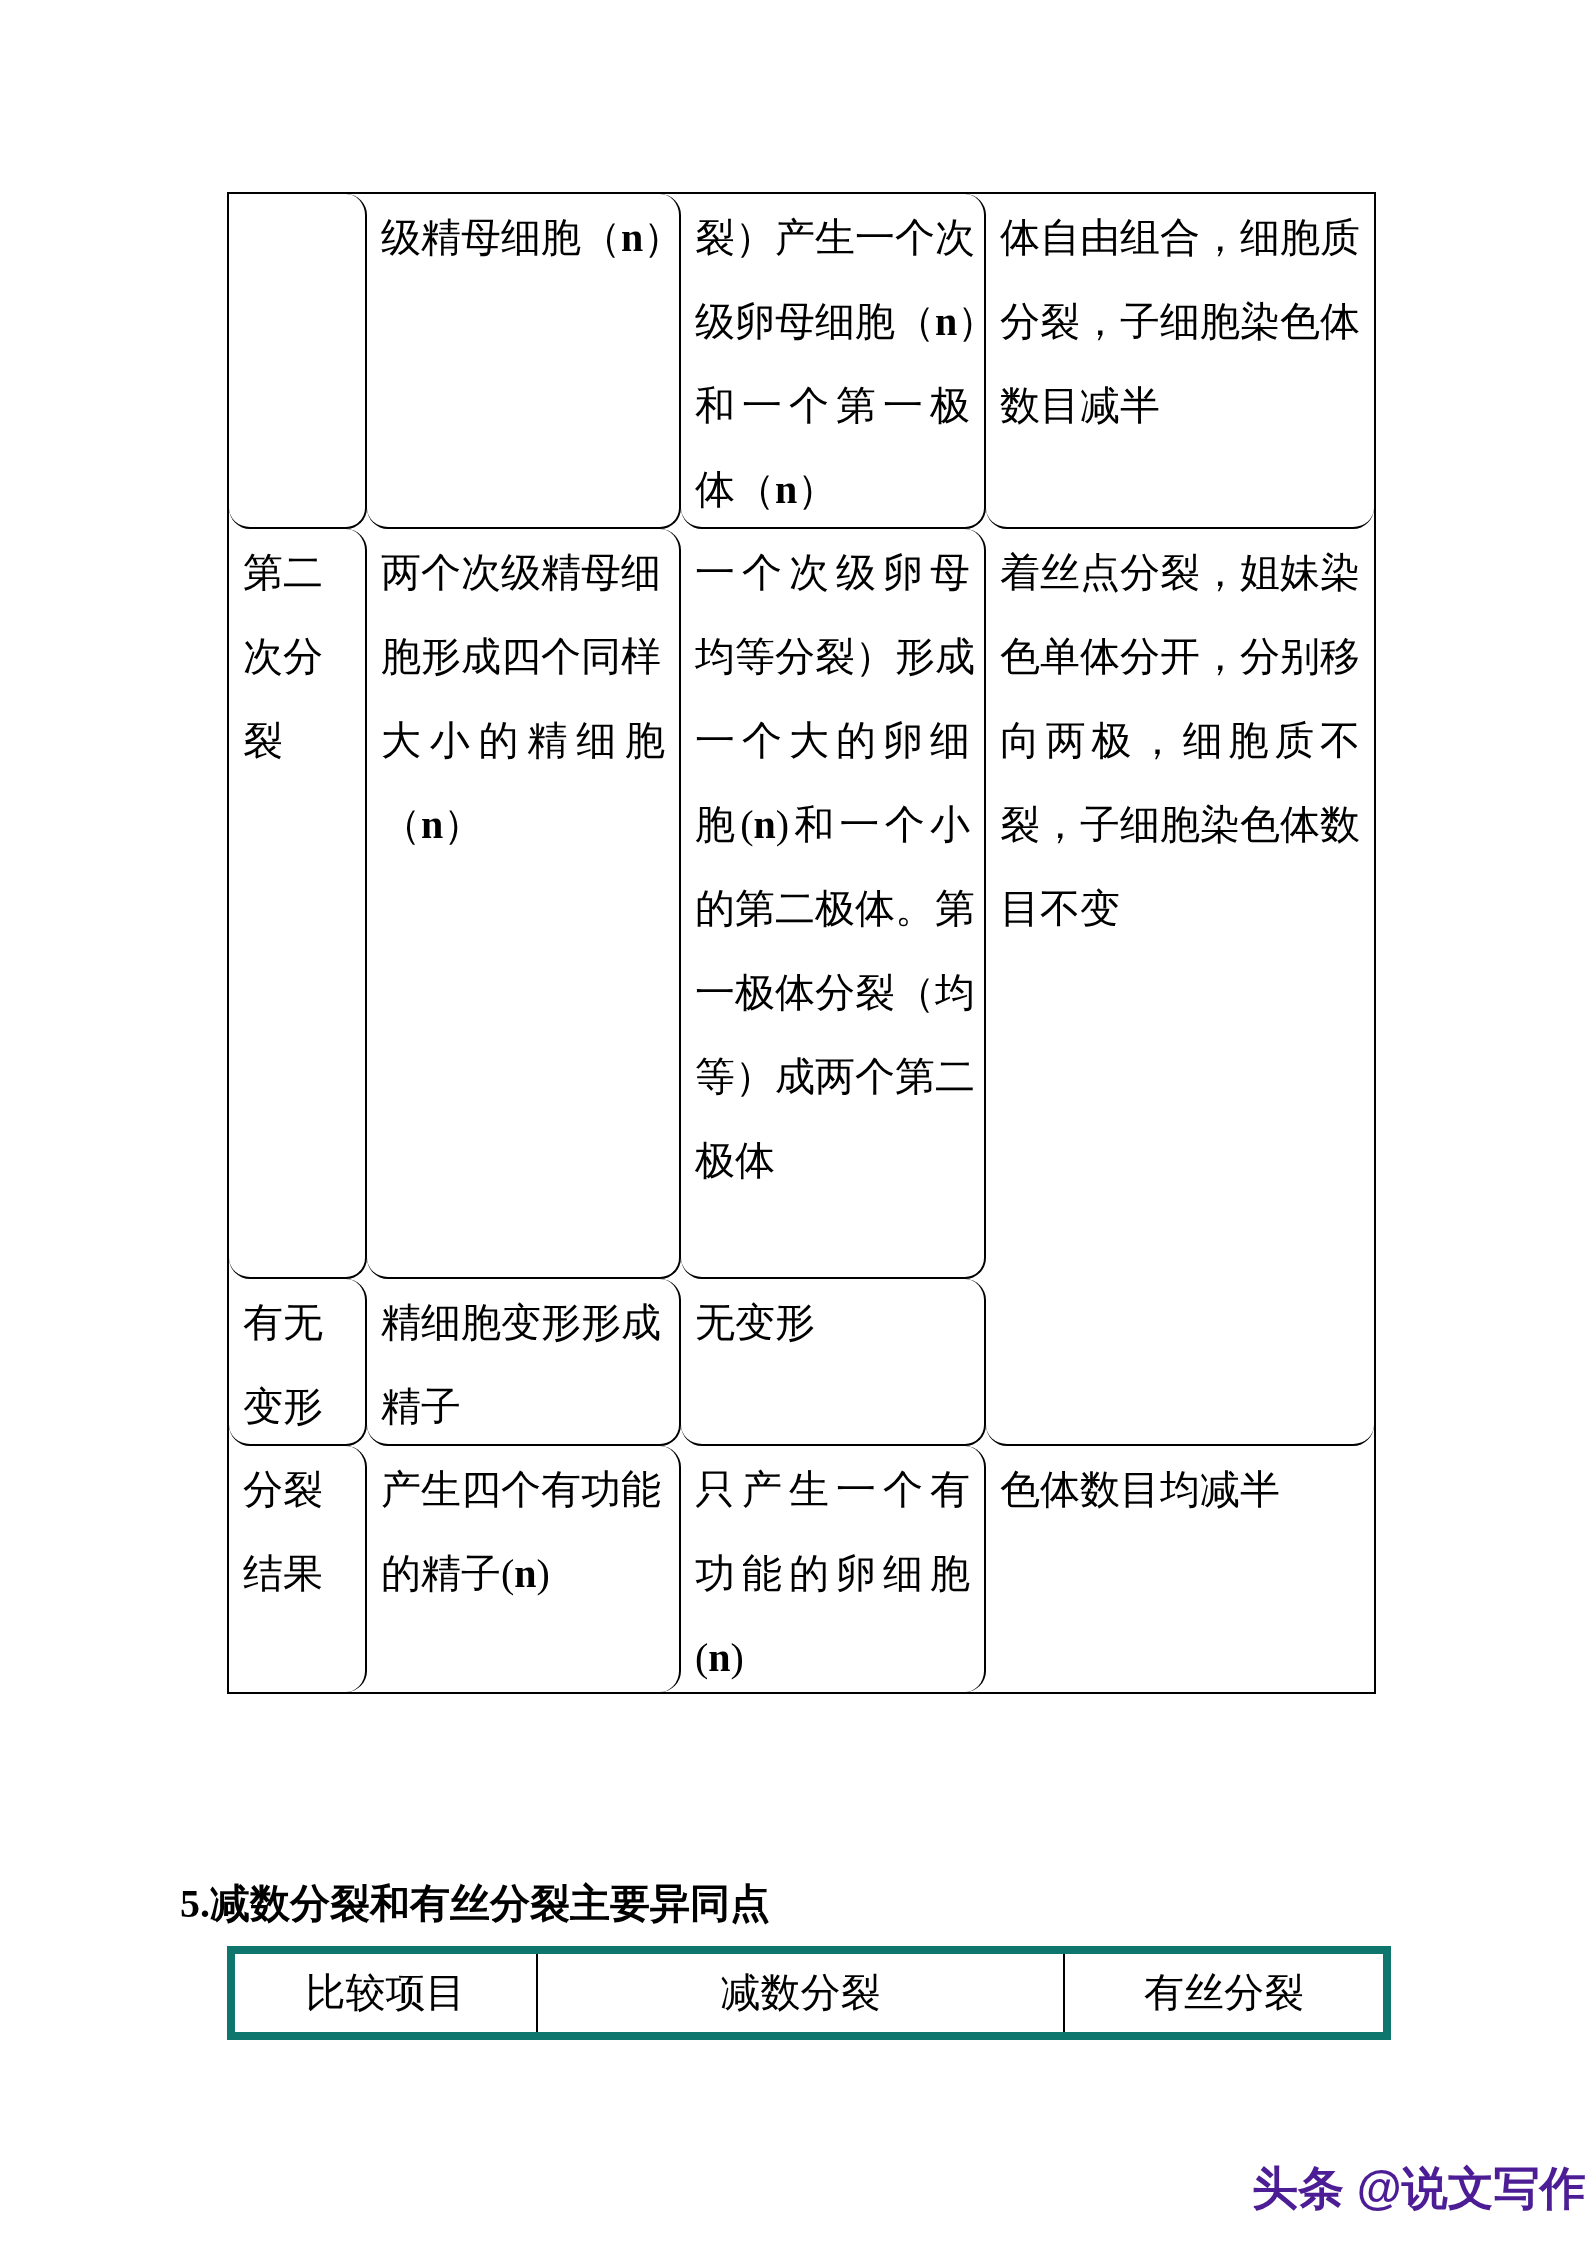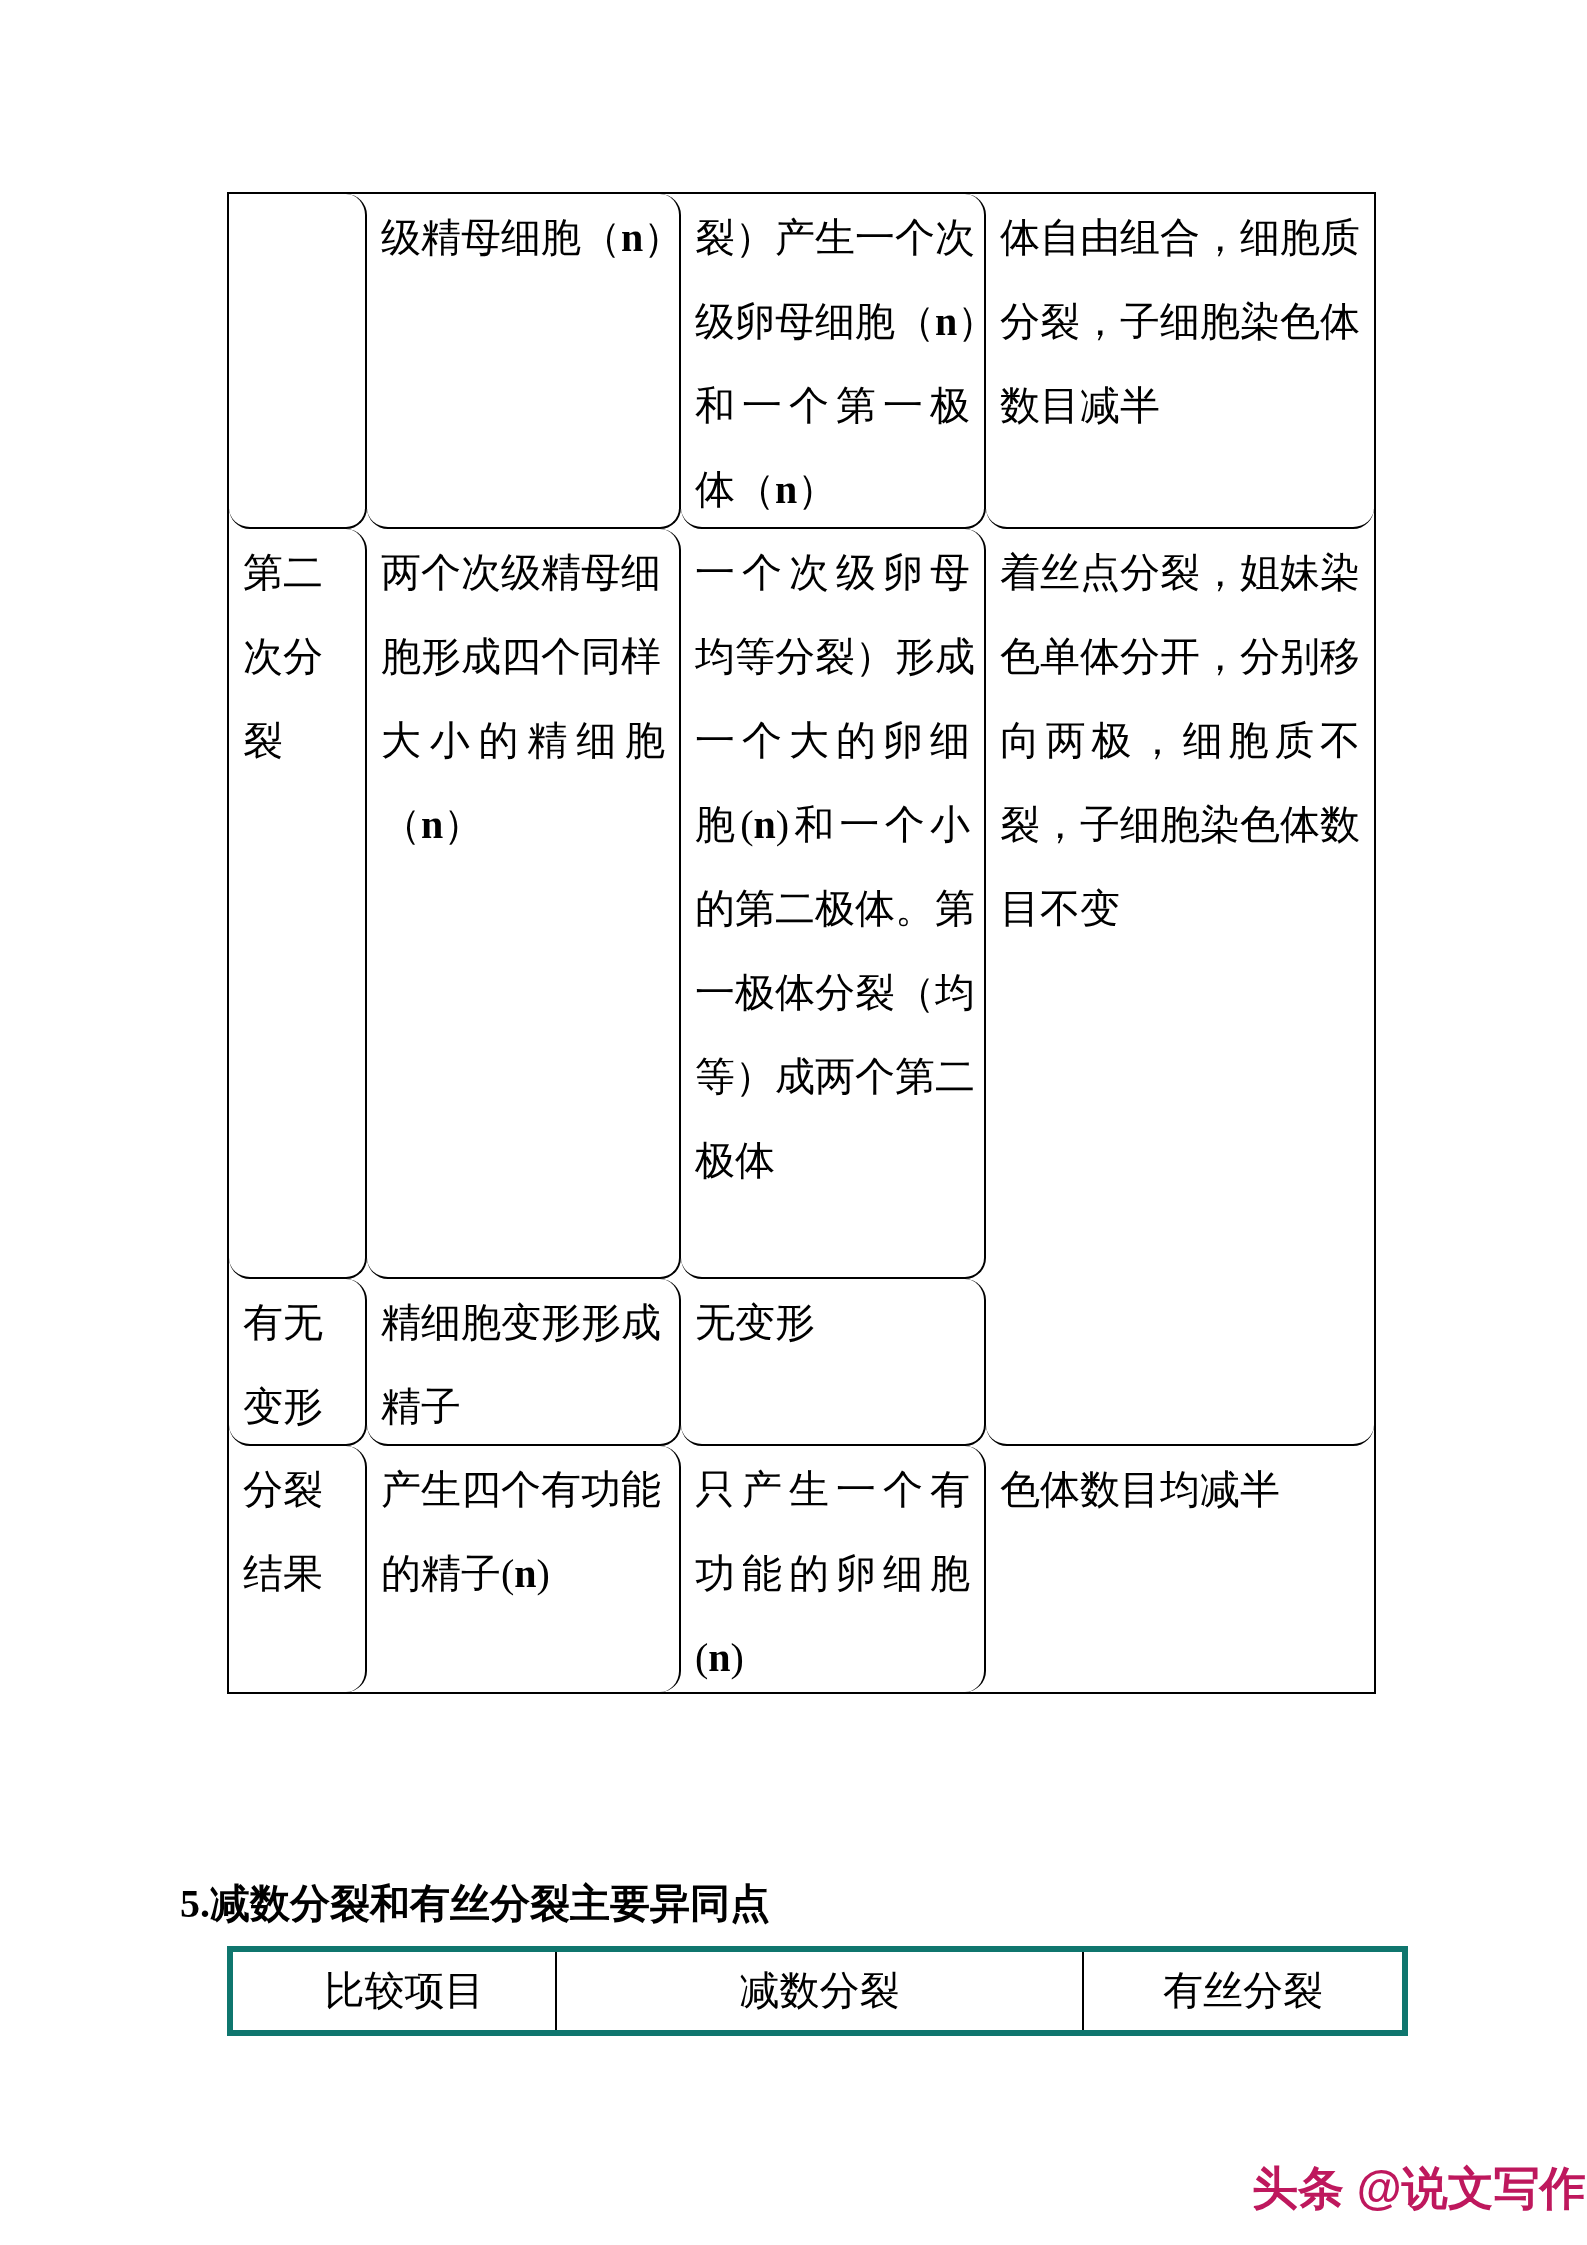--- a/index.html
+++ b/index.html
@@ -74,22 +74,21 @@
   }
 
   
   .t2 {
     position: absolute;
     left: 227px;
     top: 1946px;
     display: grid;
     grid-template-columns: 303px 527px 318px;
     grid-template-rows: 78px;
-    border: 6px solid #0f766e;
-    padding-left: 21px;
+    border: 8px solid #0f766e;
   }
   .t2 .hcell {
     box-sizing: border-box;
     border-right: 2px solid #000;
     font-size: 40px;
     line-height: 78px;
     text-align: center;
     overflow: hidden;
   }
   .t2 .hcell.last-col { border-right: none; }
@@ -191,15 +190,15 @@
 
 
   <div class="heading5">5.减数分裂和有丝分裂主要异同点</div>
 
   <div class="t2">
     <div class="hcell">比较项目</div>
     <div class="hcell">减数分裂</div>
     <div class="hcell last-col">有丝分裂</div>
   </div>
 
-  <div class="watermark" style="color: #be185d;">头条 @说文写作</div>
+  <div class="watermark" style="color: #4c1d95;">头条 @说文写作</div>
 
 </div>
 
 </body></html>

